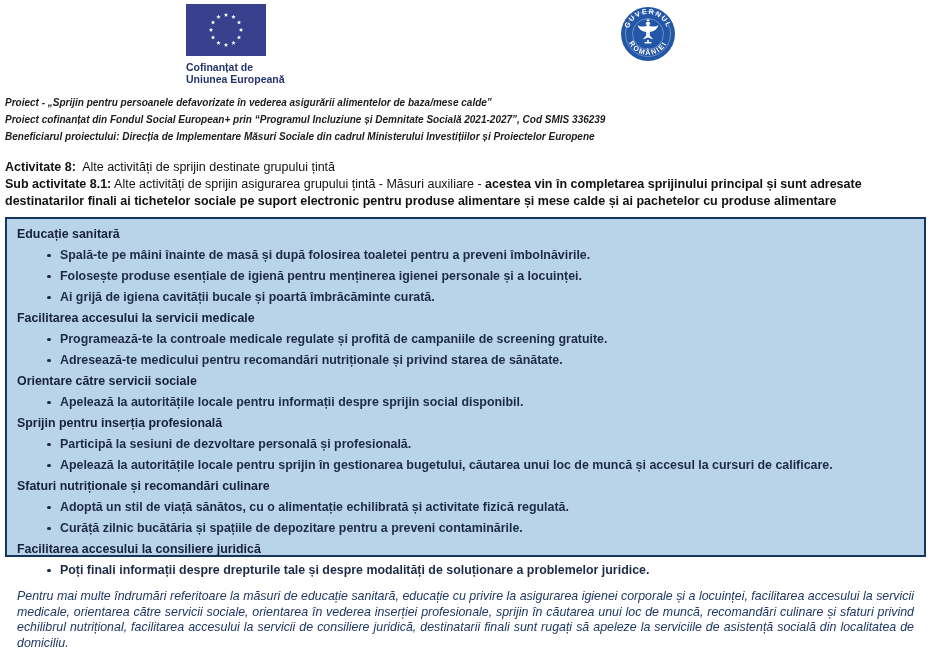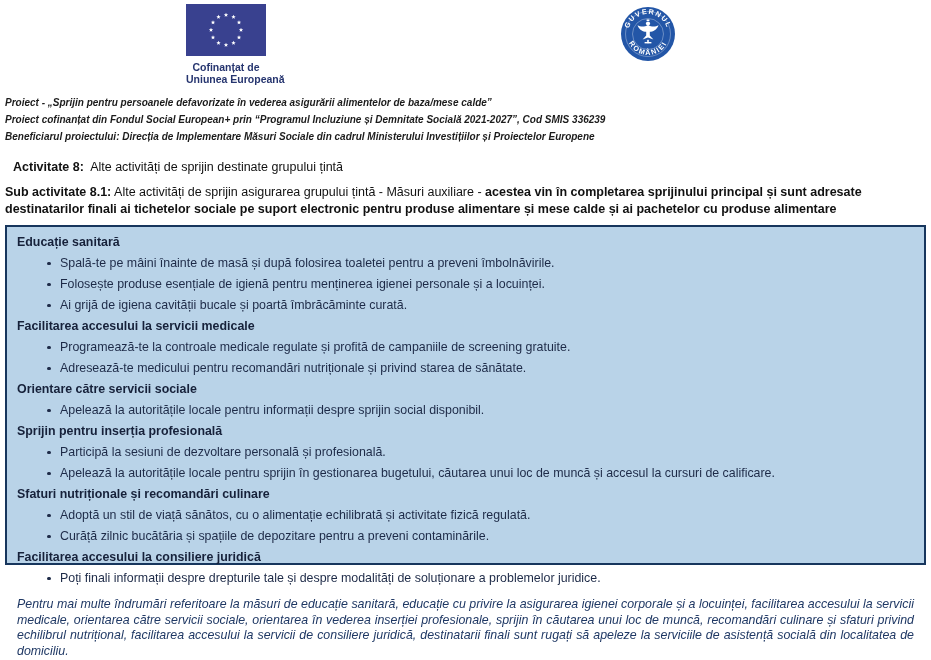--- a/index.html
+++ b/index.html
@@ -13,53 +13,53 @@
   }
   *{box-sizing:border-box;}
   html,body{margin:0;padding:0;}
   body{
     width:931px;height:660px;background:#ffffff;
     font-family:"Liberation Sans", sans-serif;
     color:var(--ink);
     overflow:hidden;
   }
   .logos{position:relative;height:92px;}
-  .eu-block{position:absolute;left:186px;top:4px;width:80px;text-align:center;}
+  .eu-block{position:absolute;left:186px;top:4px;width:80px;text-align:left;}
   .eu-flag{display:block;width:80px;height:52px;}
   .eu-caption{
     margin-top:5px;font-size:10.5px;line-height:12px;font-weight:bold;
     color:#26356f;white-space:nowrap;
   }
   .gov-logo{position:absolute;left:620px;top:6px;width:56px;height:56px;}
 
   .project{margin:2px 0 0 5px;}
   .project-line{
     font-size:10px;line-height:17px;font-weight:bold;font-style:italic;
     color:#1c1c1c;white-space:nowrap;
   }
 
   .activity{margin:14px 5px 0 5px;font-size:12.5px;line-height:17px;color:#111;}
   .activity b{font-weight:bold;}
-  .activity-line1{margin:8px;}
+  .activity-line1{margin:0;}
   .activity-line2{margin:0;}
 
   .info-box{
     margin:7px 5px 0 5px;
     height:340px;
     background:var(--box-bg);
     border:2px solid var(--box-border);
     padding:6px 10px 6px 10px;
     color:var(--box-ink);
     font-size:12.4px;line-height:14px;
   }
   .section-heading{
     font-weight:bold;margin-top:7px;color:#16213a;
   }
   .section:first-child .section-heading{margin-top:2px;}
-  ul.bullets{margin:0;padding:0 0 0 30px;list-style:none;}
+  ul.bullets{margin:0;padding:0 0 0 30px;list-style:none;font-weight:bold;}
   ul.bullets li{
     margin-top:7px;padding-left:13px;position:relative;
   }
   ul.bullets li::before{
     content:"";position:absolute;left:0;top:5.5px;width:3.5px;height:3.5px;
     border-radius:50%;background:var(--box-ink);
   }
   .footer-note{
     font-style:italic;color:var(--note-ink);
     line-height:15.5px;text-align:justify;

